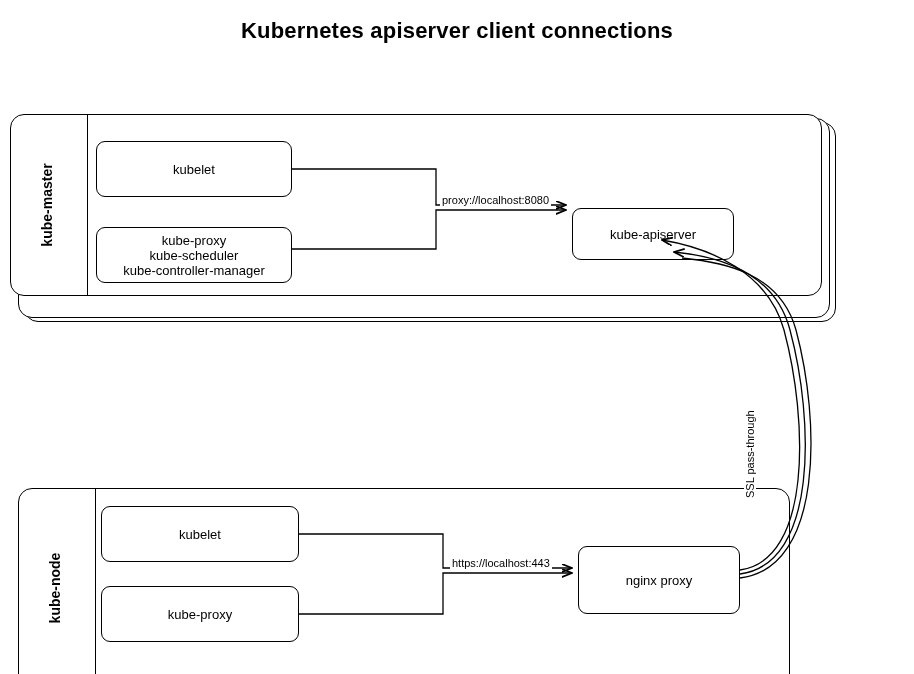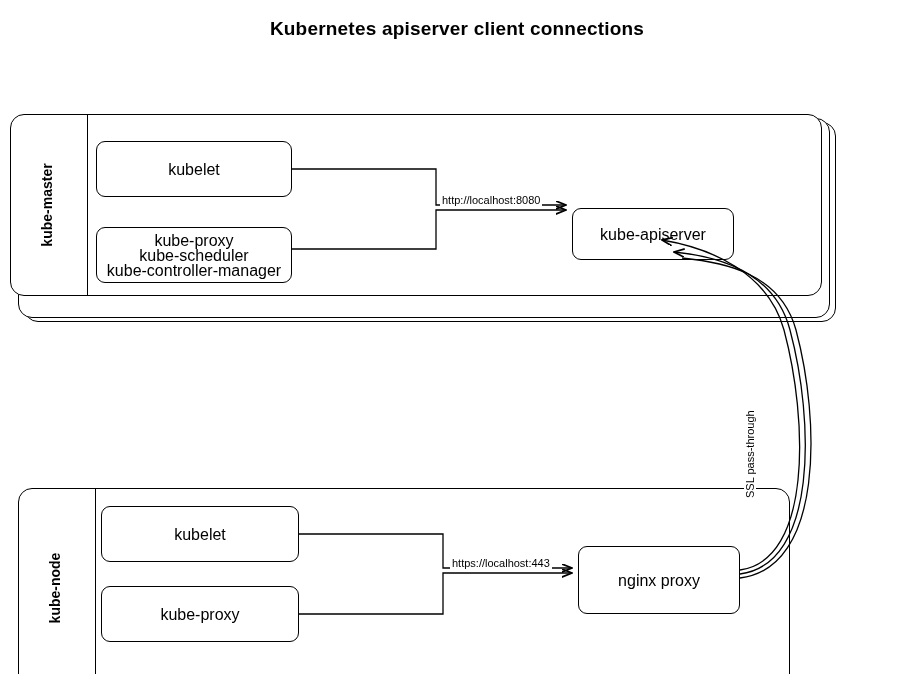--- a/index.html
+++ b/index.html
@@ -14,21 +14,21 @@
     background: #ffffff;
     font-family: "Liberation Sans", sans-serif;
     overflow: hidden;
   }
   #title {
     position: absolute;
     top: 18px;
     left: 0;
     width: 914px;
     text-align: center;
-    font-size: 19px;
+    font-size: 22px;
     font-weight: bold;
     color: #000000;
     letter-spacing: 0.2px;
   }
   .group {
     position: absolute;
     border: 1.6px solid #000000;
     border-radius: 14px;
     background: #ffffff;
     box-sizing: border-box;
@@ -52,21 +52,21 @@
   .node {
     position: absolute;
     border: 1.4px solid #000000;
     border-radius: 9px;
     background: #ffffff;
     box-sizing: border-box;
     display: flex;
     align-items: center;
     justify-content: center;
     text-align: center;
-    font-size: 16px;
+    font-size: 13px;
     color: #000000;
     line-height: 15px;
     padding: 8px 4px;
   }
   .node .multi {
     display: block;
   }
   .edge-label {
     position: absolute;
     font-size: 11px;
@@ -152,19 +152,19 @@
 
     <path d="M299,534 L443,534 L443,568 L572,568" marker-end="url(#arrow)"></path>
 
     <path d="M299,614 L443,614 L443,573 L572,573" marker-end="url(#arrow)"></path>
 
     <path d="M740,570 C812,560 808,420 784,330 C768,272 710,248 662,240" marker-end="url(#arrow)"></path>
     <path d="M740,574 C818,564 814,420 790,330 C774,270 716,256 674,252" marker-end="url(#arrow)"></path>
     <path d="M740,578 C824,568 820,420 796,330 C780,272 722,262 682,258"></path>
   </svg>
 
-  <div class="edge-label" style="left:440px; top:194px;">http://localhost:8080</div>
+  <div class="edge-label" style="left:440px; top:194px;">proxy://localhost:8080</div>
 
   <div class="edge-label" style="left:450px; top:557px;text-align:right;">https://localhost:443</div>
 
   <div class="edge-label vertical" style="left:744px; top:500px;">SSL pass-through</div>
 
 </div>
 
 </body></html>

